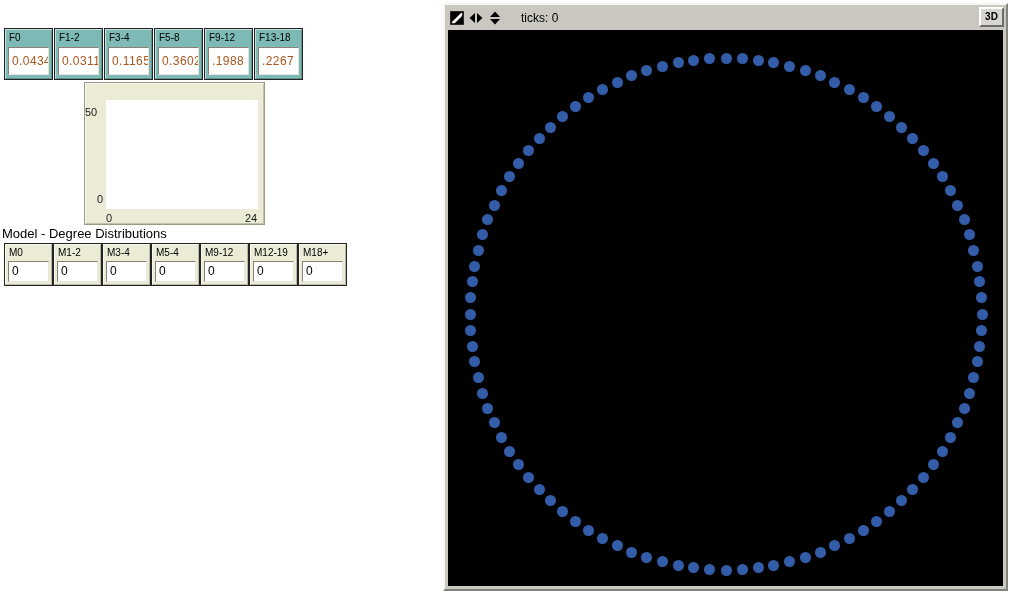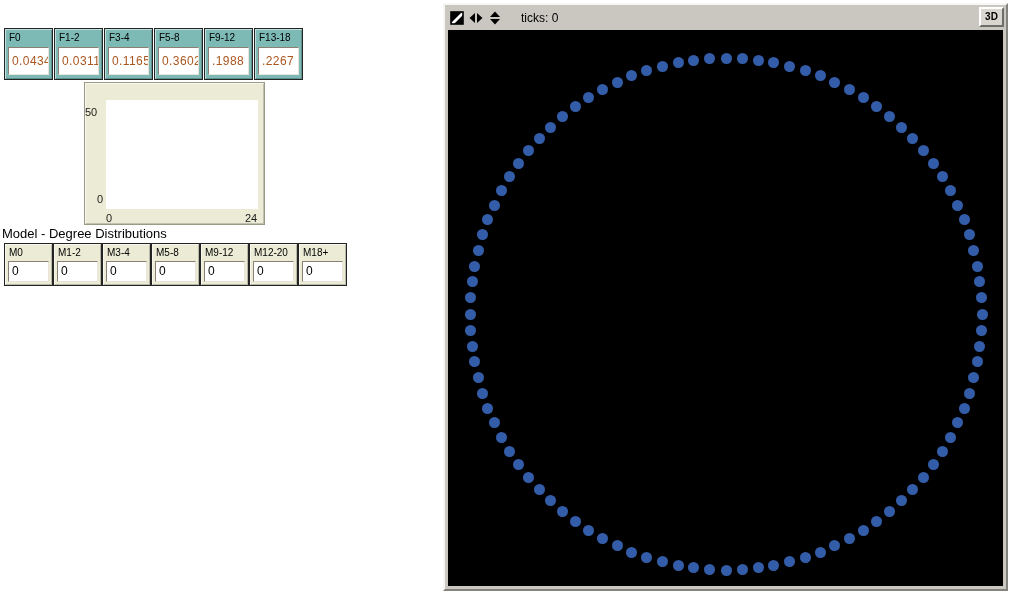--- a/index.html
+++ b/index.html
@@ -99,29 +99,29 @@
     </div>
     <div class="monitor">
       <div class="m-label">M1-2</div>
       <div class="m-value">0</div>
     </div>
     <div class="monitor">
       <div class="m-label">M3-4</div>
       <div class="m-value">0</div>
     </div>
     <div class="monitor">
-      <div class="m-label">M5-8</div>
+      <div class="m-label">M5-4</div>
       <div class="m-value">0</div>
     </div>
     <div class="monitor">
       <div class="m-label">M9-12</div>
       <div class="m-value">0</div>
     </div>
     <div class="monitor">
-      <div class="m-label">M12-20</div>
+      <div class="m-label">M12-19</div>
       <div class="m-value">0</div>
     </div>
     <div class="monitor">
       <div class="m-label">M18+</div>
       <div class="m-value">0</div>
     </div>
   </div>
 
   <div class="view-frame">
     <div class="view-topbar">

